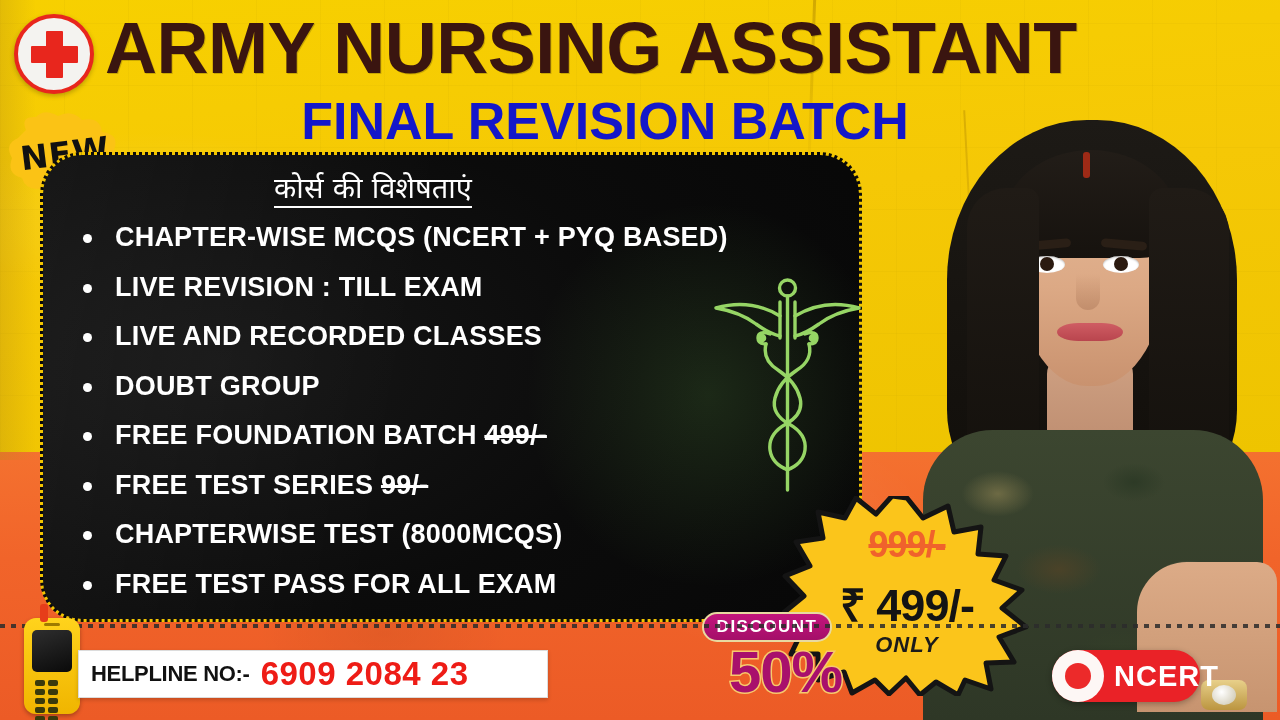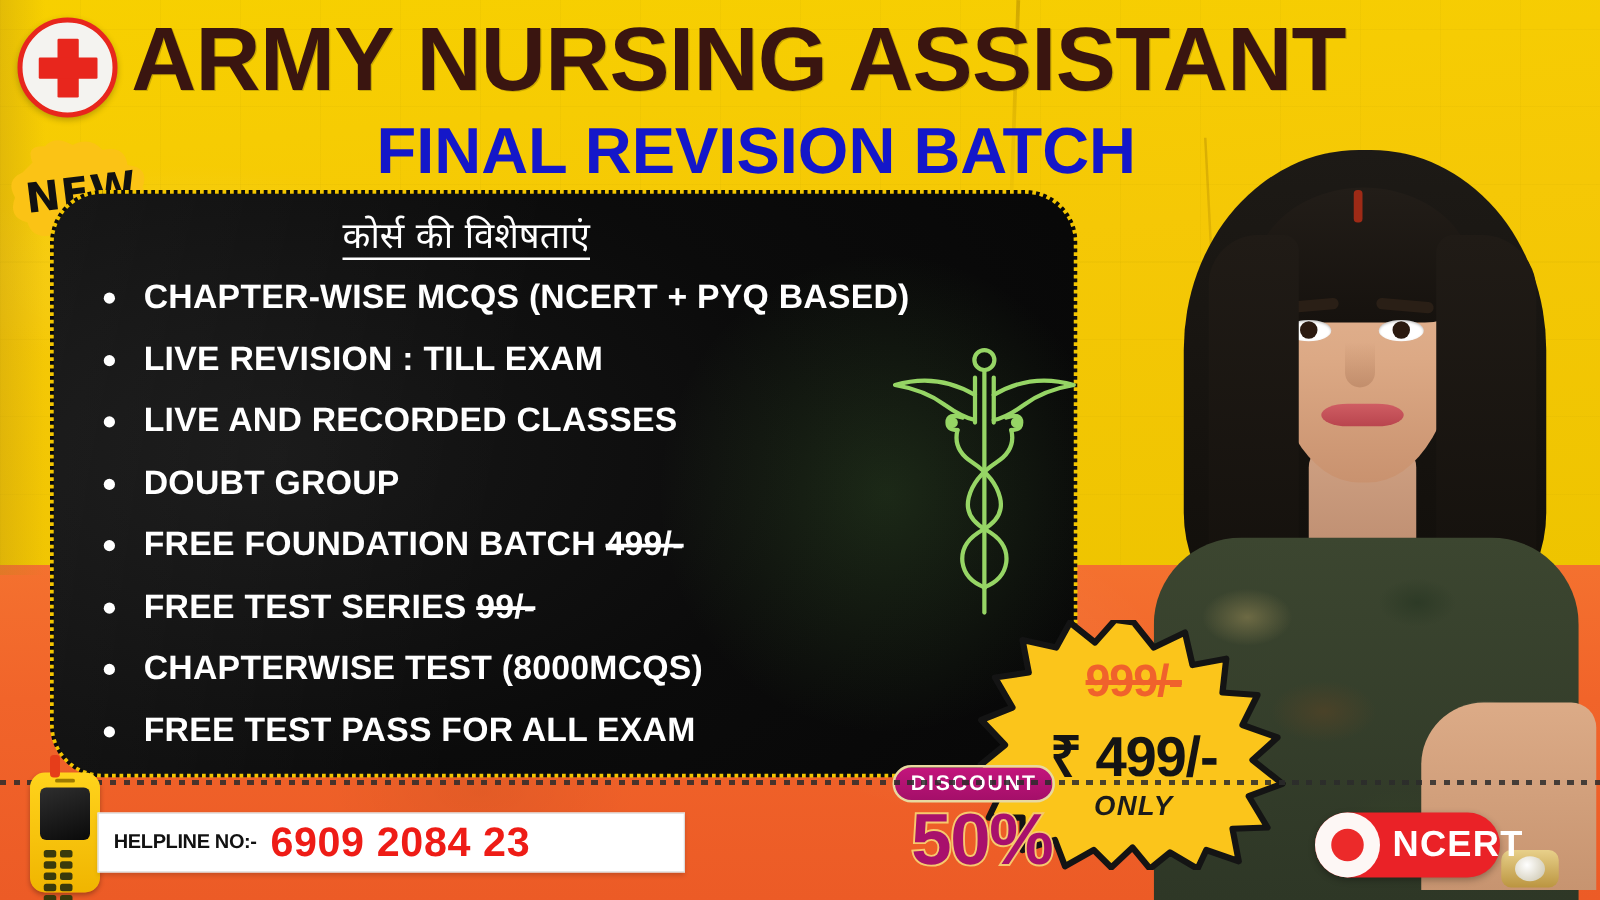--- a/index.html
+++ b/index.html
@@ -273,21 +273,21 @@
     position:absolute; left:0; top:136px; width:250px; text-align:center;
     font-size:22px; font-weight:bold; color:#1b1b1b;
     font-style:italic; letter-spacing:1px;
   }
 
   
   .discount {
     position:absolute; left:682px; top:612px; width:160px; height:108px;
   }
   .discount-pill {
-    position:absolute; left:32px; top:0px; width:130px; height:30px;
+    position:absolute; left:20px; top:0px; width:130px; height:30px;
     background:linear-gradient(180deg,#c3157c,#a40f69);
     border-radius:16px;
     border:2px solid #e8d9a0;
     color:#ffffff; font-size:17px; font-weight:bold;
     text-align:center; line-height:26px; letter-spacing:1.5px;
   }
   .discount-num {
     position:absolute; left:0; top:26px; width:160px; text-align:right;
     font-size:58px; font-weight:bold;
     color:#a8106c;
@@ -324,21 +324,21 @@
 
   .helpline-bar {
     position:absolute; left:78px; top:650px; width:470px; height:48px;
     background:#ffffff;
     border:1px solid #dcdcdc;
     display:flex; align-items:center;
     padding-left:12px;
     box-shadow:0 2px 4px rgba(0,0,0,.18);
   }
   .helpline-label {
-    font-size:16px; font-weight:bold; color:#111;
+    font-size:22px; font-weight:bold; color:#111;
     letter-spacing:-.3px;
   }
   .helpline-num {
     font-size:33px; font-weight:bold; color:#ee1c16;
     margin-left:11px; letter-spacing:.5px;
   }
 
   
   .live-badge {
     position:absolute; left:1052px; top:650px; width:148px; height:52px;

